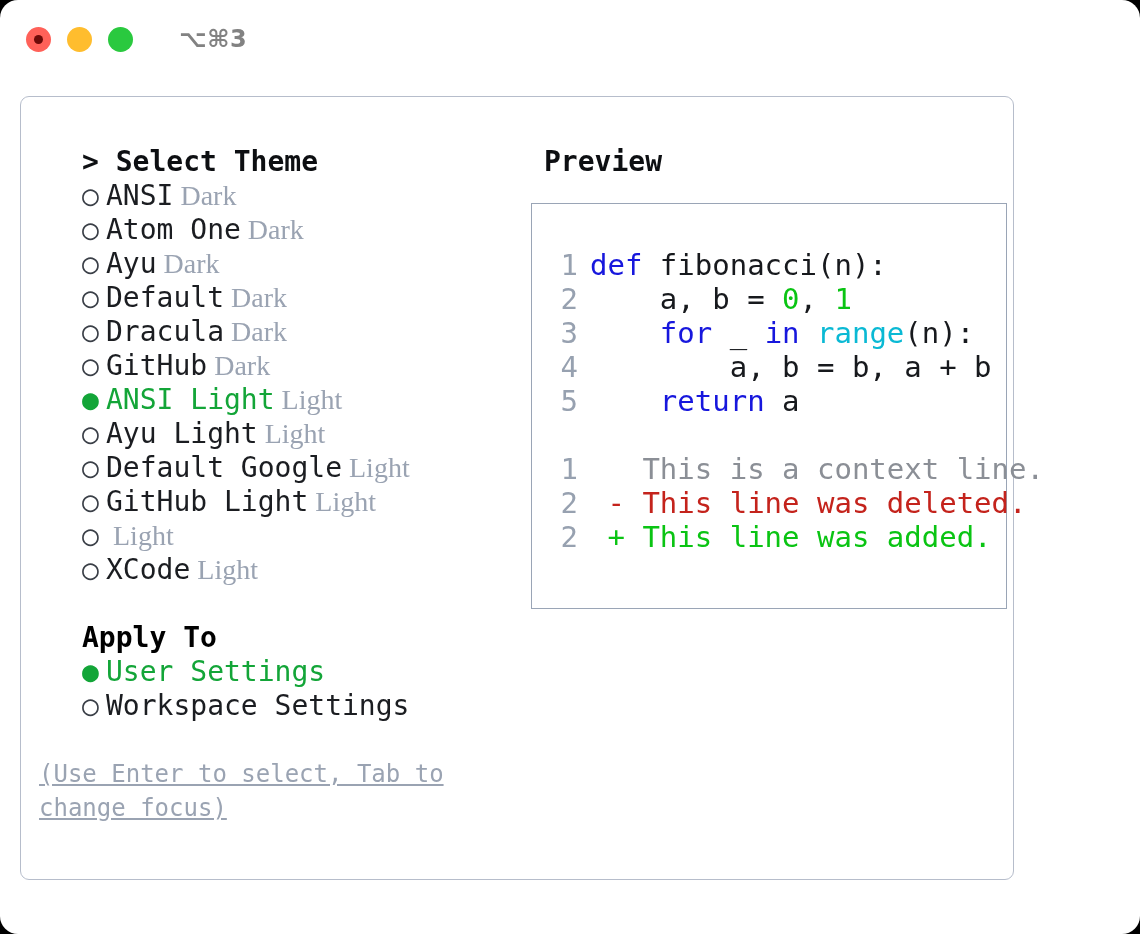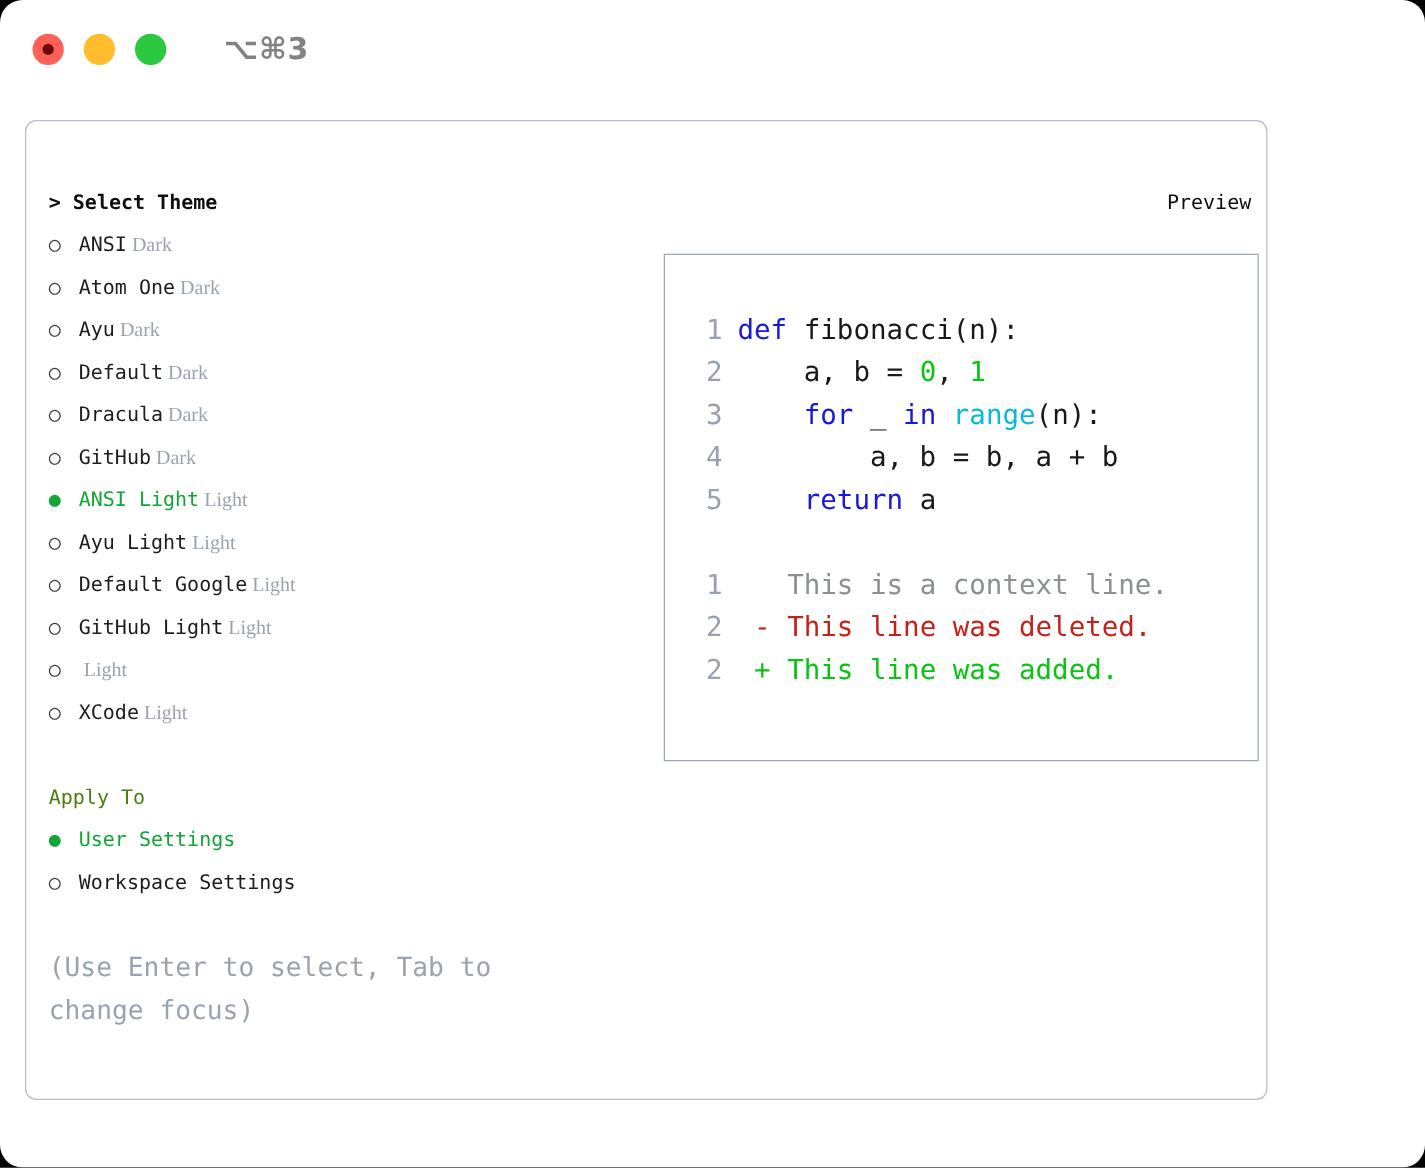--- a/index.html
+++ b/index.html
@@ -77,37 +77,37 @@
   }
   .col-right {
     position: absolute;
     left: 480px; top: 48px;
     width: 500px;
   }
 
   
   .mono {
     font-family: "DejaVu Sans Mono", monospace;
-    font-size: 16px;
+    font-size: 28px;
     line-height: 34px;
     white-space: pre;
+    margin-left: 43px;
   }
 
   .hdr-select {
     font-weight: 700;
     color: #0d0f12;
   }
   .hdr-plain {
-    font-weight: 400;
-    color: #4d7c0f;
+    font-weight: 700;
+    color: #000000;
   }
   .hdr-preview {
-    font-weight: 400;
+    font-weight: 700;
     color: #0d0f12;
-    text-align: right;
   }
 
   
   .row {
     display: flex;
     align-items: baseline;
     height: 34px;
     white-space: pre;
   }
   .bullet {
@@ -119,40 +119,41 @@
   .bullet.on { color: #13a538; }
   .row .name  { color: #1b1d21; }
   .row .tag   { color: #9aa3b2; font-family: Liberation Serif, serif; }
   .row.sel .name { color: #13a538; }
   .row.sel .tag  { color: #9aa3b2; }
 
   .spacer-row { height: 34px; }
 
   .hint {
     font-family: "DejaVu Sans Mono", monospace;
-    font-size: 21px;
+    font-size: 24px;
     line-height: 34px;
     color: #9aa3b2;
     width: 420px;
     white-space: normal;
+    text-decoration: underline;
   }
 
   
   .preview-panel {
     position: absolute;
     left: 30px; top: 58px;
     width: 476px; height: 406px;
     border: 1.6px solid #9aa5b6;
     background: #ffffff;
   }
   .code {
     position: absolute;
     left: 12px; top: 44px;
     font-family: "DejaVu Sans Mono", monospace;
-    font-size: 22px;
+    font-size: 29px;
     line-height: 34px;
     white-space: pre;
   }
   .cline { display: block; white-space: pre; }
   .ln {
     display: inline-block;
     width: 34px;
     text-align: right;
     color: #97a1b0;
     margin-right: 12px;

